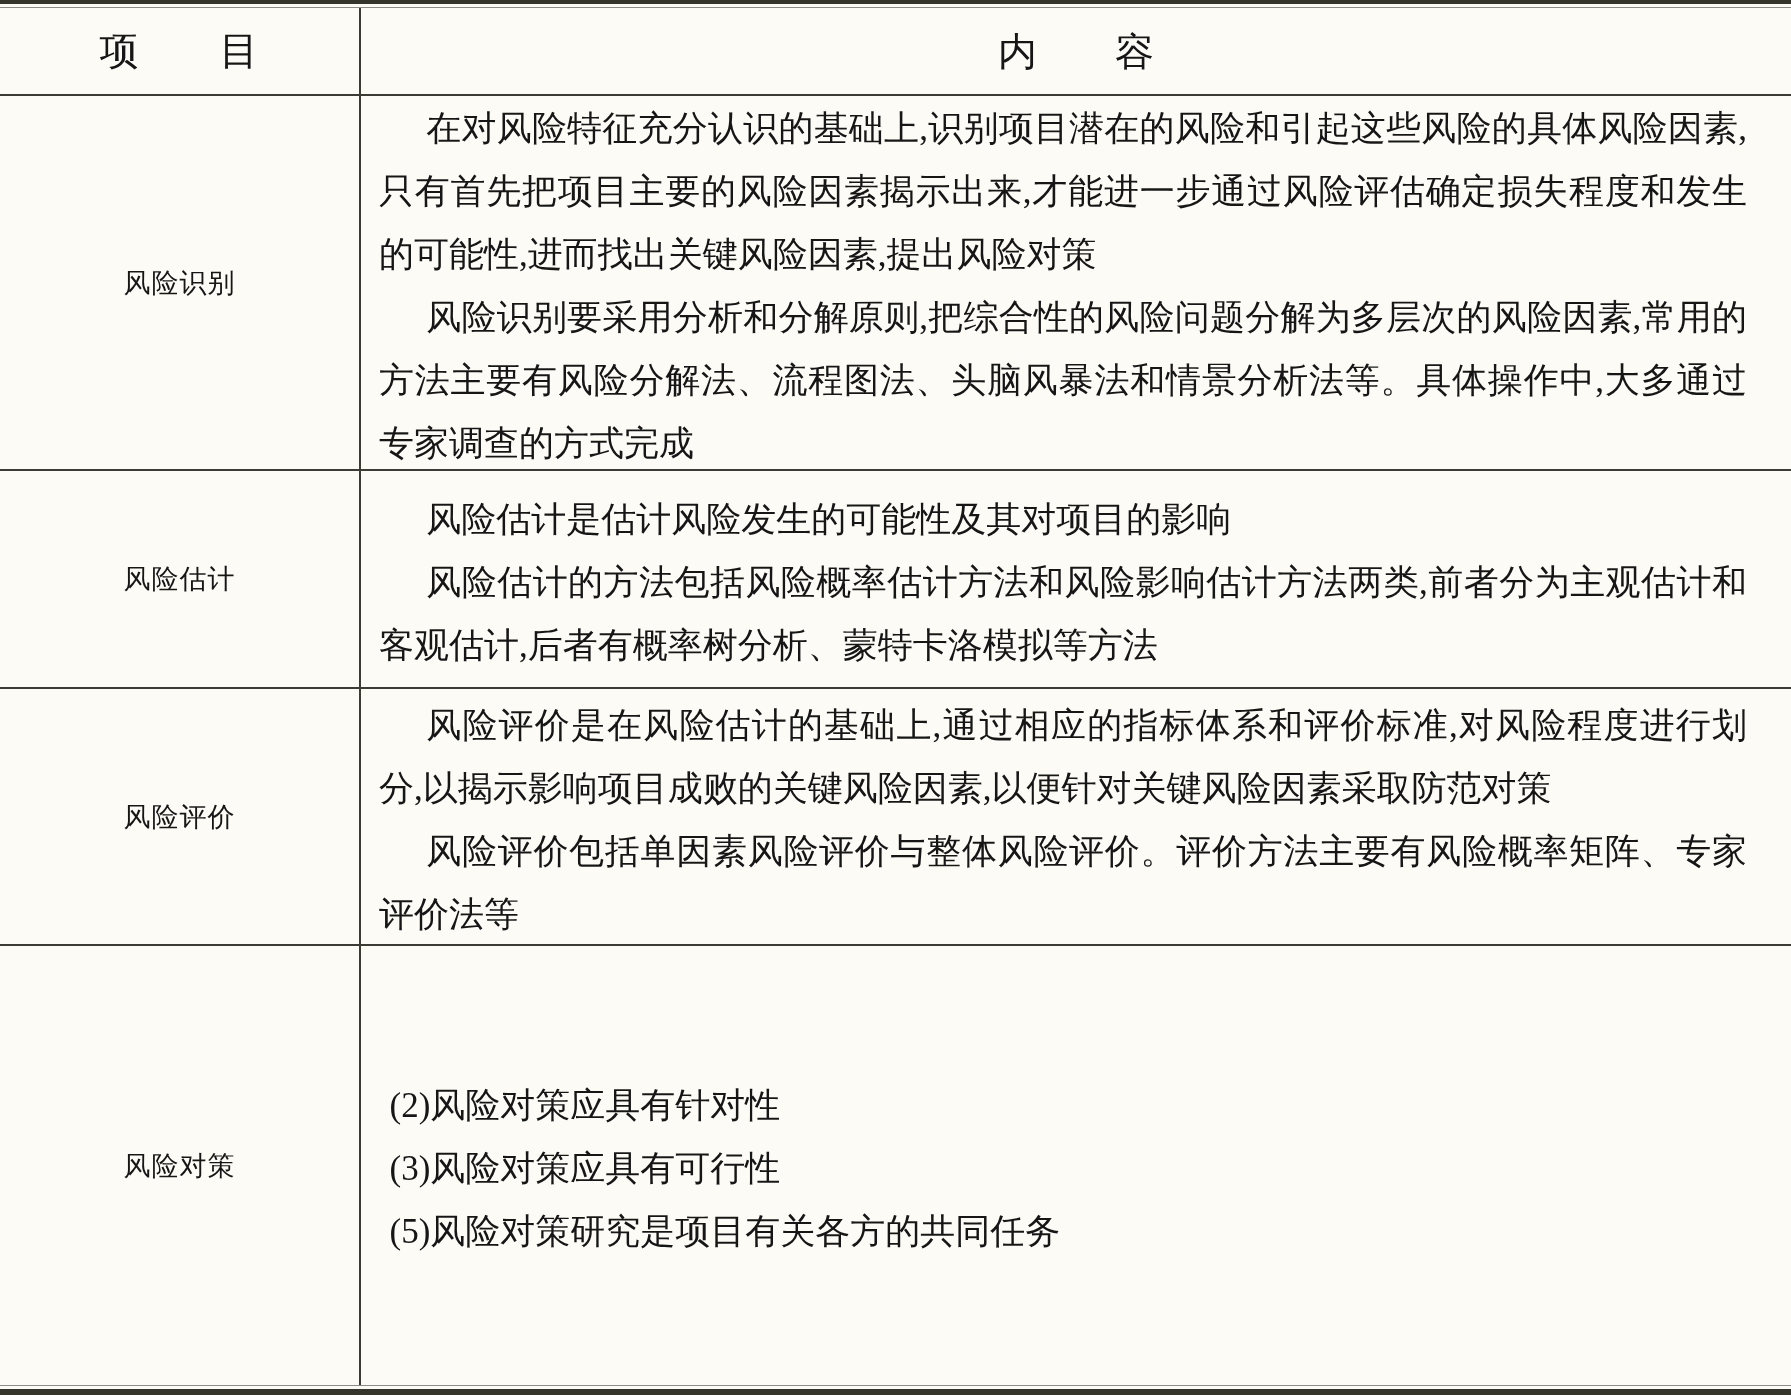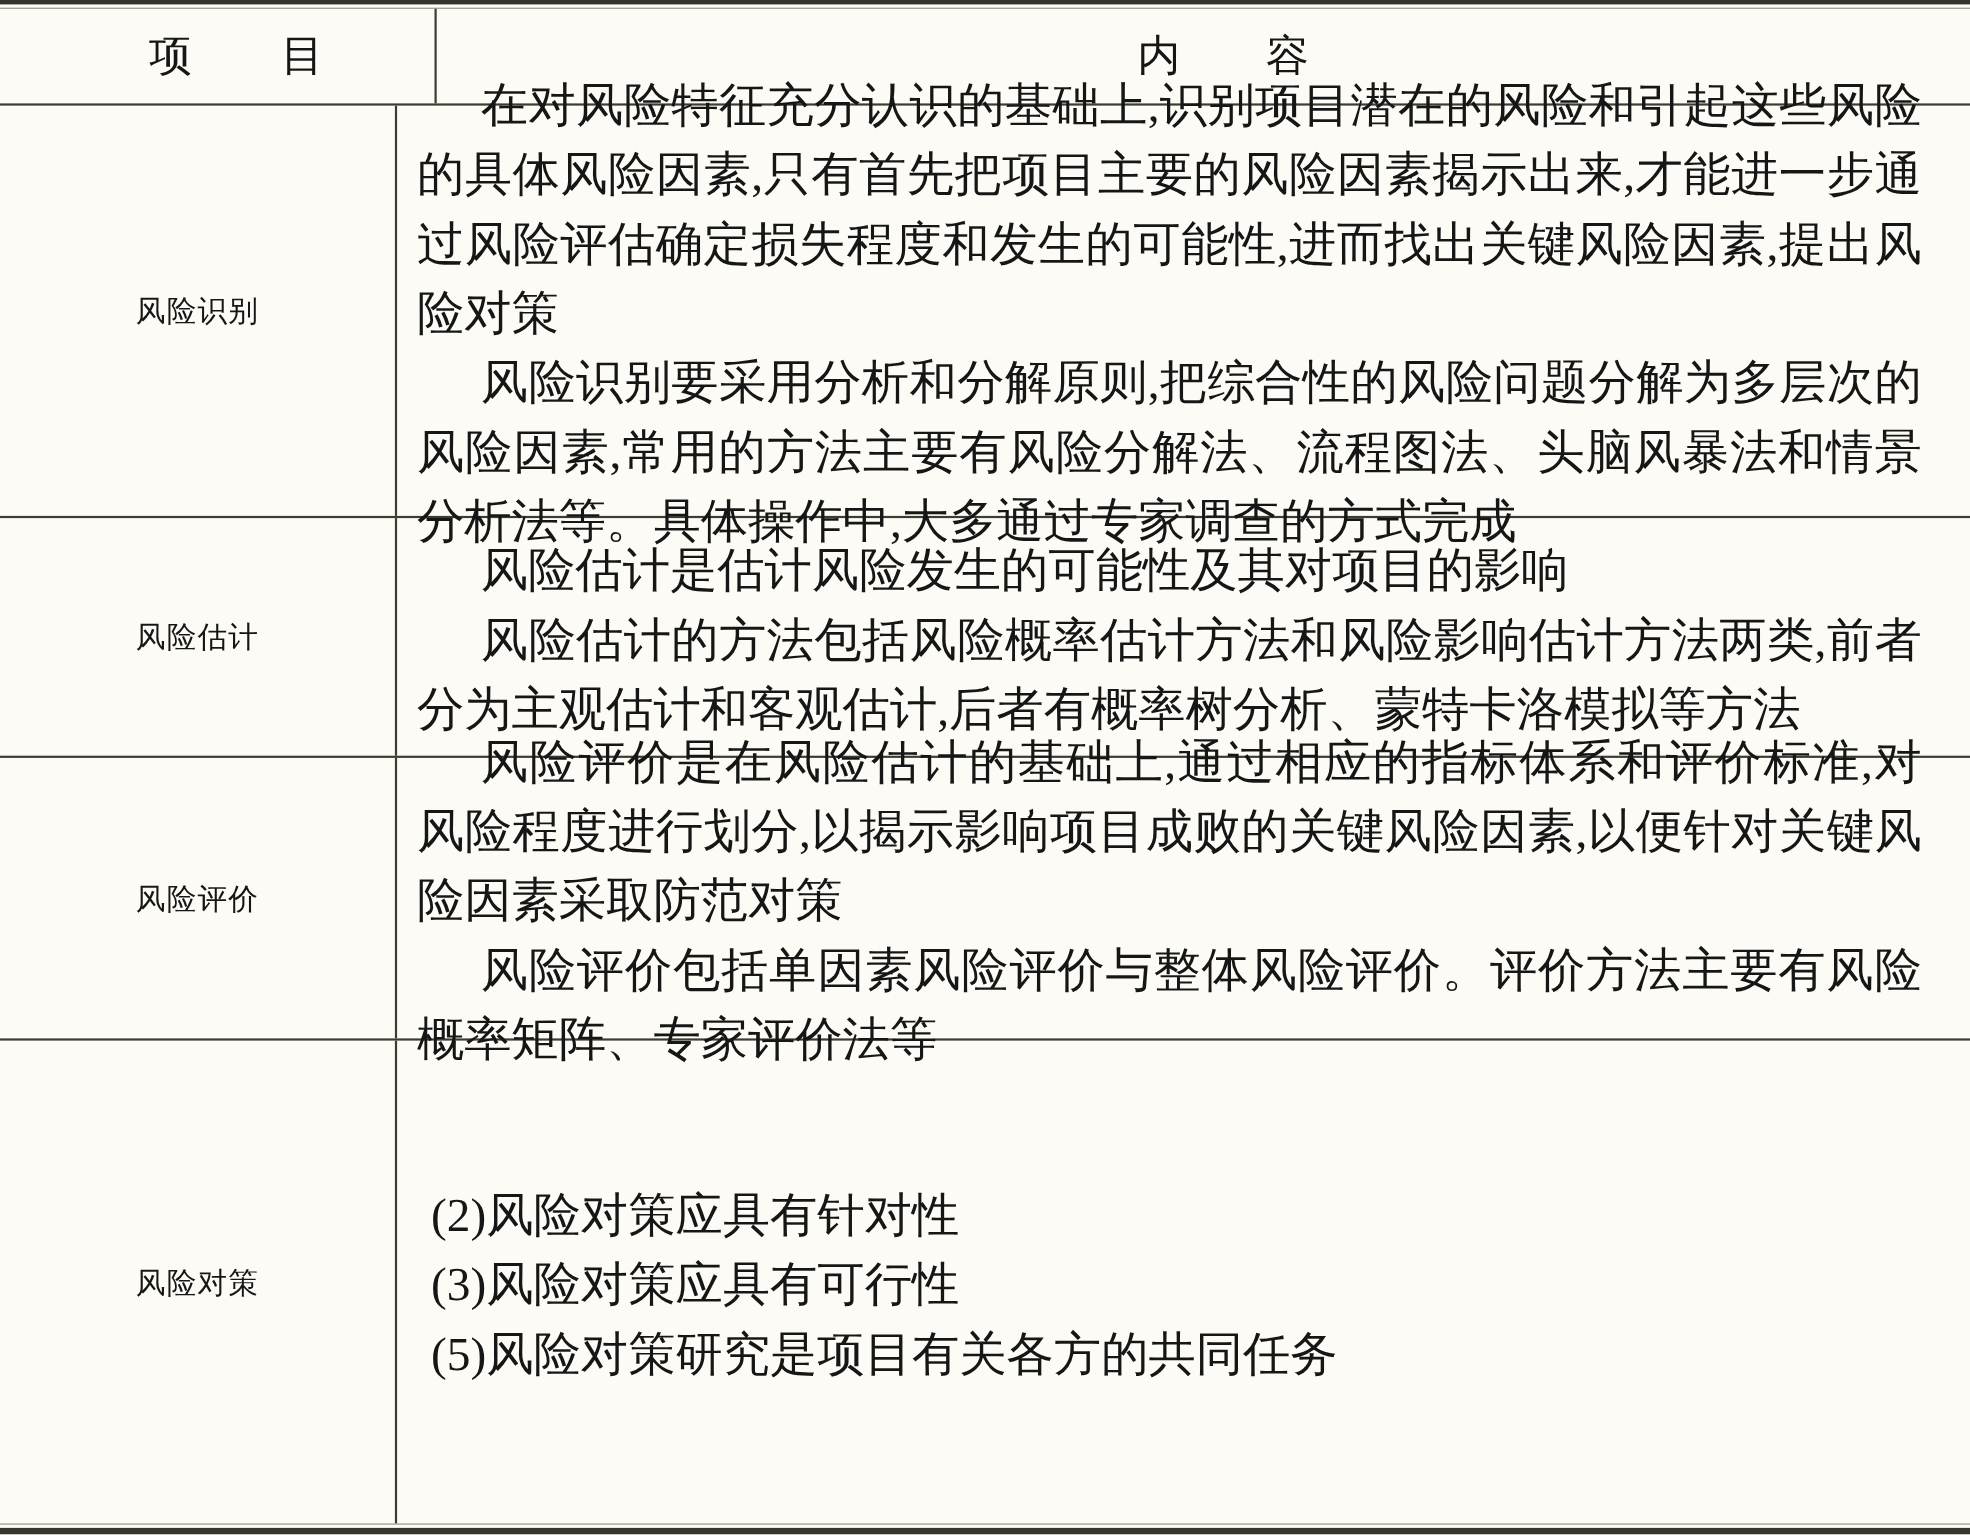--- a/index.html
+++ b/index.html
@@ -27,26 +27,26 @@
   .label-cell{
     flex:none;width:361px;box-sizing:border-box;
     border-right:2px solid #3c3c33;
     display:flex;align-items:center;justify-content:center;
     font-size:27px;letter-spacing:1px;
   }
   .content-cell{
     flex:1;box-sizing:border-box;
     display:flex;flex-direction:column;justify-content:center;
     padding:6px 44px 0 18px;
-    font-size:43px;line-height:63px;
+    font-size:35px;line-height:63px;
   }
   .content-cell.center{align-items:center;justify-content:center;padding:0;}
   .para{margin:0;text-indent:1.35em;text-align:justify;}
   .list-item{margin:0;text-indent:0.3em;}
-  .header-text{font-size:39px;margin-left:36px;}
+  .header-text{font-size:39px;}
 </style>
 </head>
 <body>
 
 <div class="page">
   <div class="rule-thick"></div>
   <div class="rule-thin top"></div>
 
   <div class="tbl">
 

